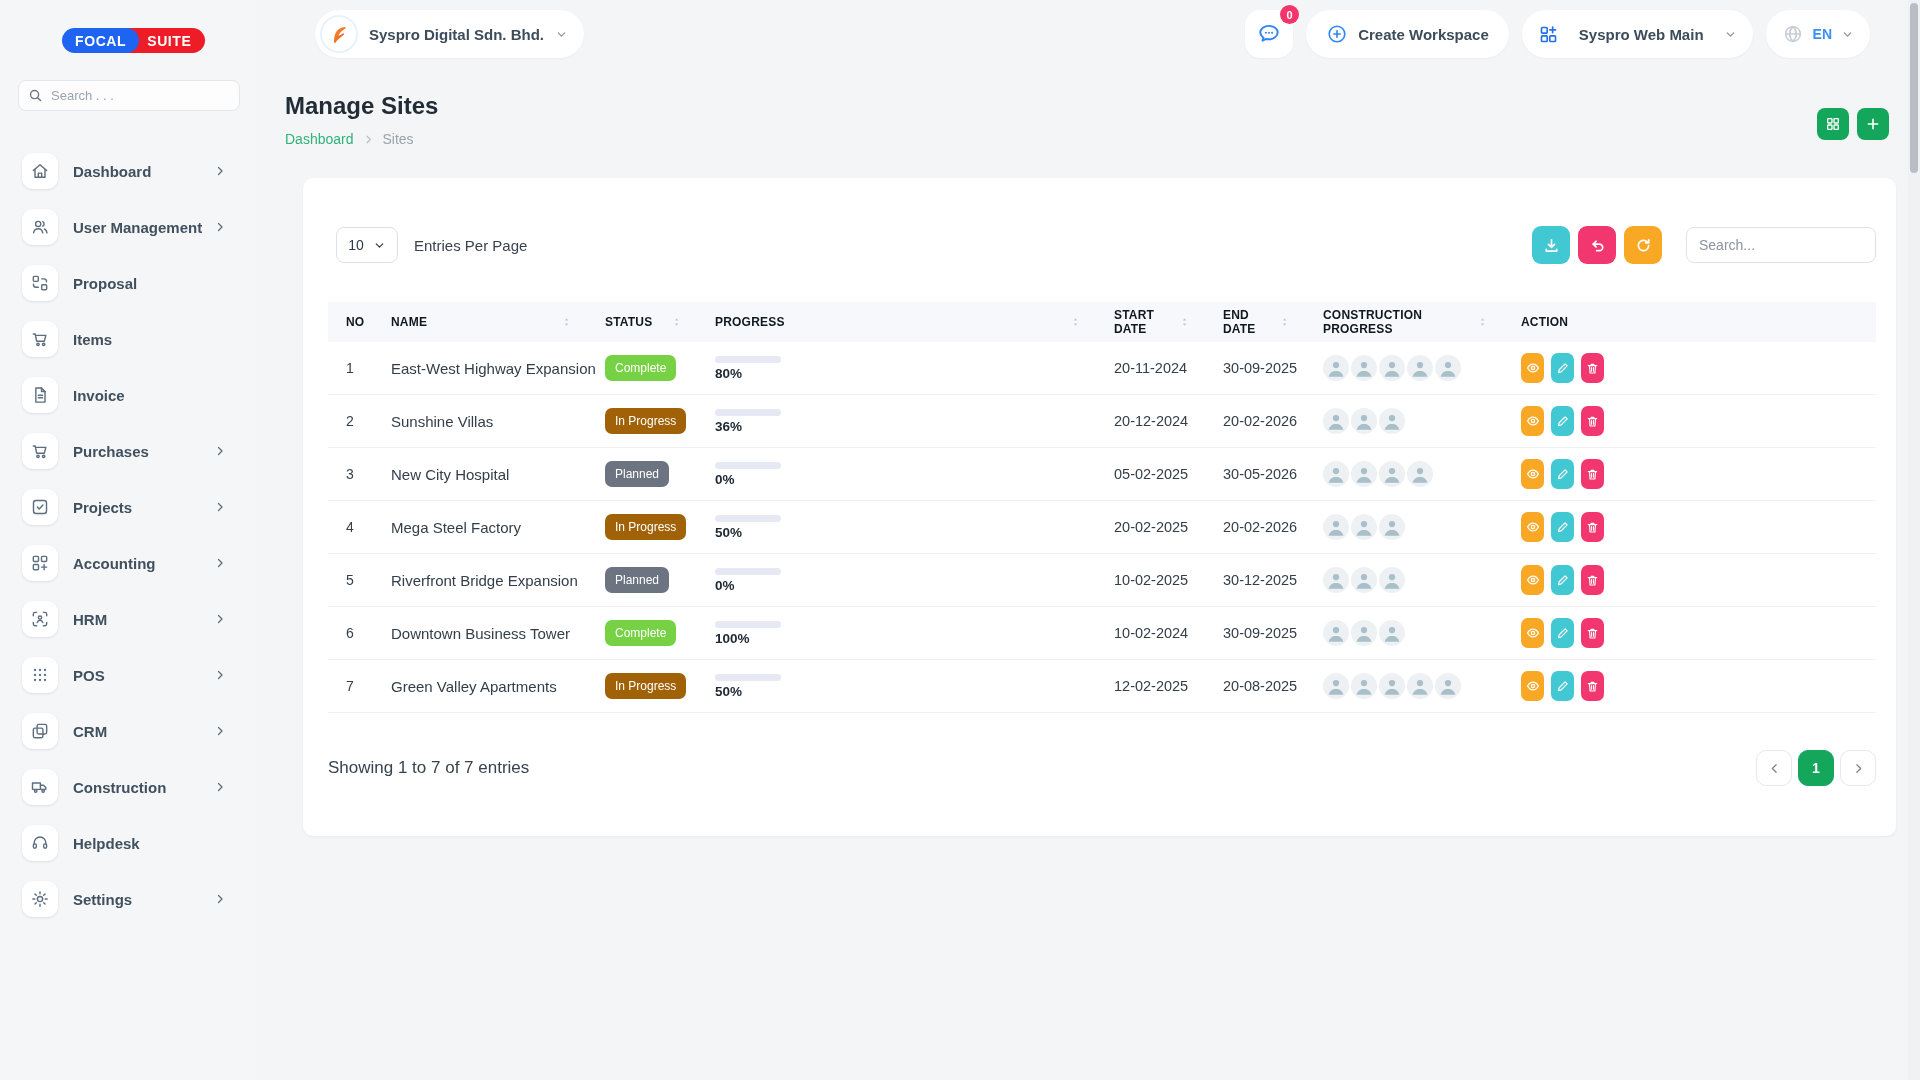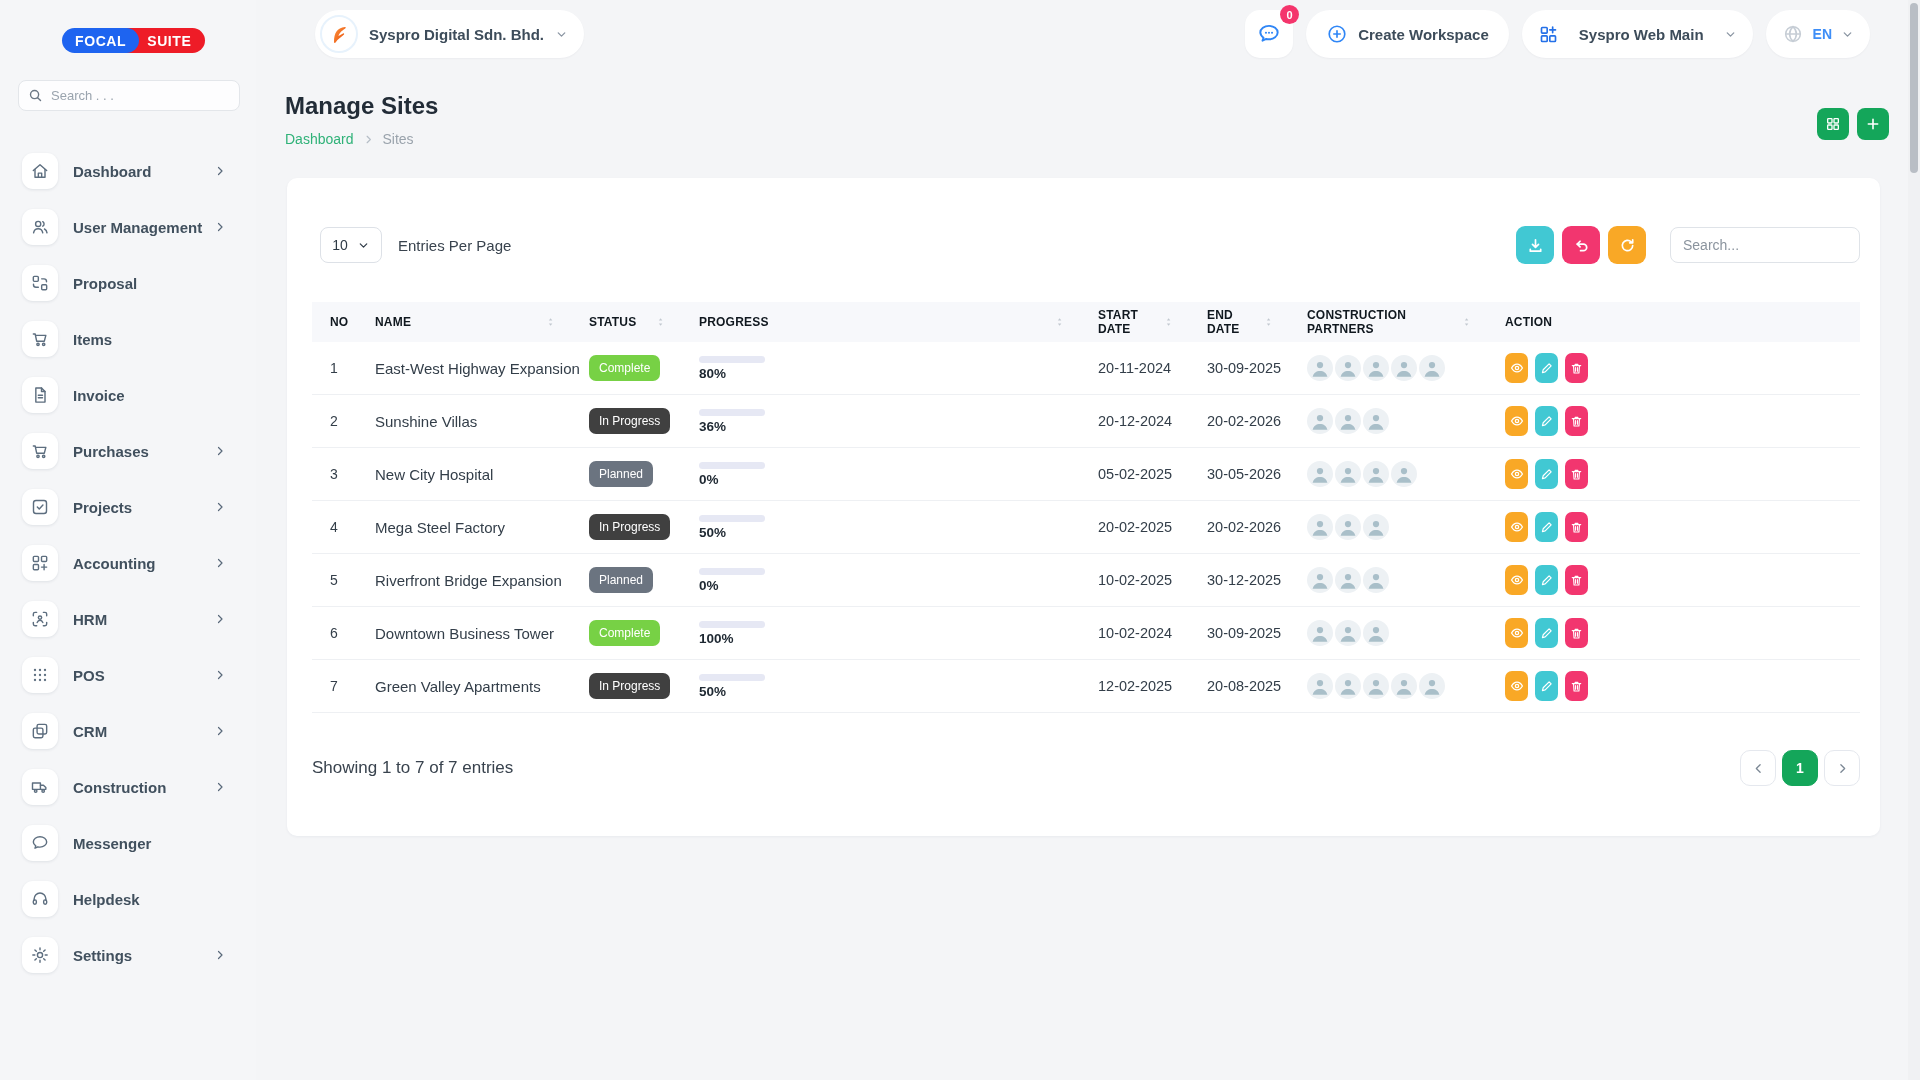--- a/index.html
+++ b/index.html
@@ -44,21 +44,21 @@
 
   .page-head { position:absolute; top:92px; left:29px; right:42px; }
   .page-title { font-size:24px; font-weight:700; color:#222c37; }
   .breadcrumb { margin-top:11px; display:flex; align-items:center; gap:9px; font-size:14px; }
   .bc-home { color:#2fb278; cursor:pointer; }
   .bc-current { color:#9aa3ac; }
   .head-actions { position:absolute; right:-11px; top:16px; display:flex; gap:8px; }
   .green-btn { width:32px; height:32px; border-radius:8px; background:#14a65a; border:none; display:flex; align-items:center; justify-content:center; cursor:pointer; }
 
   
-  .card { position:absolute; top:178px; left:31px; width:1593px; height:658px; background:#fff; border-radius:10px; box-shadow:0 1px 3px rgba(25,40,70,.05); padding:48px 20px 0 25px; }
+  .card { position:absolute; top:178px; left:47px; width:1593px; height:658px; background:#fff; border-radius:10px; box-shadow:0 1px 3px rgba(25,40,70,.05); padding:48px 20px 0 25px; }
 
   .controls { display:flex; align-items:center; }
   .entries-select { margin-left:8px; width:62px; height:36px; border:1px solid #dde1e7; border-radius:8px; background:#fff; display:flex; align-items:center; justify-content:center; gap:9px; font-size:14px; color:#2e3a46; cursor:pointer; }
   .entries-label { margin-left:16px; font-size:15px; color:#39434e; }
   .ctrl-right { margin-left:auto; display:flex; align-items:center; gap:8px; }
   .tool-btn { width:38px; height:38px; border:none; border-radius:9px; display:flex; align-items:center; justify-content:center; cursor:pointer; }
   .tool-export { background:#41c8d3; }
   .tool-undo { background:#f2366f; }
   .tool-refresh { background:#f9a826; }
   .table-search { margin-left:16px; width:190px; height:36px; border:1px solid #dfe3e8; border-radius:8px; padding:4px 12px; font-size:14px; color:#53606d; outline:none; font-family:inherit; }
@@ -70,21 +70,21 @@
   .thead { height:40px; background:#f7f8fb; }
   .th { font-size:12px; font-weight:700; color:#10181f; letter-spacing:.2px; display:flex; align-items:center; justify-content:space-between; padding-right:32px; }
   .th.no-sort { justify-content:flex-start; }
   .c-no, .th-no { padding-left:18px; }
   .sort-icon { display:flex; cursor:pointer; }
   .row { height:53px; border-bottom:1px solid #eef0f3; }
   .c-no { font-size:14px; color:#333e49; }
   .c-name { font-size:15px; color:#333e49; }
   .badge { display:inline-block; justify-self:start; padding:6px 10px; border-radius:7px; font-size:12px; color:#fff; }
   .badge.complete { background:#77d145; }
-  .badge.in_progress { background:#404040; }
+  .badge.in_progress { background:#a16207; }
   .badge.planned { background:#6b7480; }
   .c-progress { display:flex; flex-direction:column; justify-content:center; }
   .bar { width:66px; height:7px; border-radius:5px; background:#e6e8f4; overflow:hidden; }
   .bar-fill { height:100%; border-radius:5px; background:#4a3c8f; }
   .pct { margin-top:3px; font-size:13.5px; font-weight:700; color:#1d2731; }
   .c-date { font-size:14.5px; color:#333e49; }
   .avatars { display:flex; gap:2px; }
   .avatar { width:26px; height:26px; border-radius:50%; background:#edf1f4; display:flex; align-items:flex-end; justify-content:center; overflow:hidden; }
   .actions { display:flex; gap:7px; }
   .act-btn { width:23px; height:30px; border:none; border-radius:7px; display:flex; align-items:center; justify-content:center; cursor:pointer; }
@@ -293,33 +293,20 @@
     <span class="icon-tile">
           <svg class="nav-svg" width="20" height="20" viewBox="0 0 24 24" fill="none" stroke="#5d6e7f" stroke-width="1.7" stroke-linecap="round" stroke-linejoin="round">
             <path d="M3 7.2h9.5v7.6H3z"></path>
             <path d="M12.5 9.8h3.6l2.9 2.8v2.2h-6.5"></path>
             <circle cx="6.8" cy="16.8" r="1.5"></circle>
             <circle cx="15.8" cy="16.8" r="1.5"></circle>
           </svg>
         </span>
     <span class="nav-label">Construction</span>
     <span class="nav-chev">
-          <svg width="12" height="12" viewBox="0 0 24 24" fill="none" stroke="#59697a" stroke-width="2.4" stroke-linecap="round" stroke-linejoin="round">
-            <path d="M9 5l7 7-7 7"></path>
-          </svg>
-        </span>
-  </div>
-      <div class="nav-item">
-    <span class="icon-tile">
-          <svg class="nav-svg" width="20" height="20" viewBox="0 0 24 24" fill="none" stroke="#5d6e7f" stroke-width="1.7" stroke-linecap="round" stroke-linejoin="round">
-            <path d="M12 4.5c4.4 0 8 2.8 8 6.2s-3.6 6.2-8 6.2c-.9 0-1.7-.1-2.5-.3L6 18.2l.9-2.8C5.3 14.2 4 12.6 4 10.7 4 7.3 7.6 4.5 12 4.5z"></path>
-          </svg>
-        </span>
-    <span class="nav-label">Messenger</span>
-    <span class="nav-chev" style="visibility: hidden;">
           <svg width="12" height="12" viewBox="0 0 24 24" fill="none" stroke="#59697a" stroke-width="2.4" stroke-linecap="round" stroke-linejoin="round">
             <path d="M9 5l7 7-7 7"></path>
           </svg>
         </span>
   </div>
       <div class="nav-item">
     <span class="icon-tile">
           <svg class="nav-svg" width="20" height="20" viewBox="0 0 24 24" fill="none" stroke="#5d6e7f" stroke-width="1.7" stroke-linecap="round" stroke-linejoin="round">
             <path d="M5 13.5v-1.7a7 7 0 0 1 14 0v1.7"></path>
             <rect x="4" y="13" width="3.6" height="5.2" rx="1.7"></rect>
@@ -520,21 +507,21 @@
           <span class="th">
             <span>END DATE</span>
             <span class="sort-icon">
               <svg width="11" height="12" viewBox="0 0 12 12">
                 <path d="M3.1 4.3 5 1.9l1.9 2.4z" fill="#c2c8d0"></path>
                 <path d="M3.1 7.7 5 10.1l1.9-2.4z" fill="#c2c8d0"></path>
               </svg>
             </span>
           </span>
           <span class="th">
-            <span>CONSTRUCTION PARTNERS</span>
+            <span>CONSTRUCTION PROGRESS</span>
             <span class="sort-icon">
               <svg width="11" height="12" viewBox="0 0 12 12">
                 <path d="M3.1 4.3 5 1.9l1.9 2.4z" fill="#c2c8d0"></path>
                 <path d="M3.1 7.7 5 10.1l1.9-2.4z" fill="#c2c8d0"></path>
               </svg>
             </span>
           </span>
           <span class="th no-sort">
             <span>ACTION</span>
           </span>

